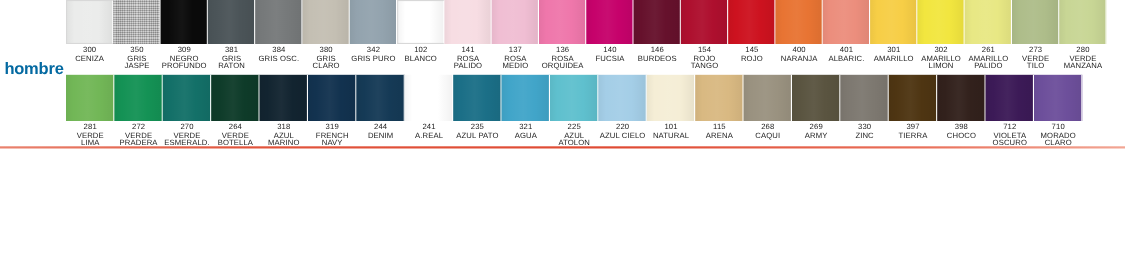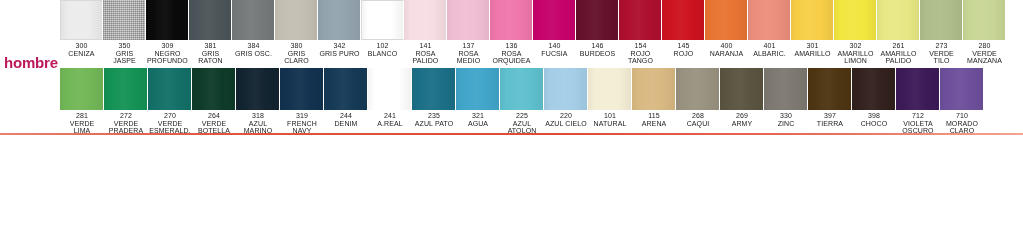--- a/index.html
+++ b/index.html
@@ -16,21 +16,21 @@
   }
 
   
   .brand{
     position:absolute;
     left:4px; top:55px;
     width:72px;
     font-size:15px;
     font-weight:bold;
     letter-spacing:-0.2px;
-    color:#be185d;
+    color:#0369a1;
     line-height:1;
     white-space:nowrap;
   }
 
   
   .row{
     position:absolute;
     left:60px;
     display:flex;
     align-items:flex-start;

